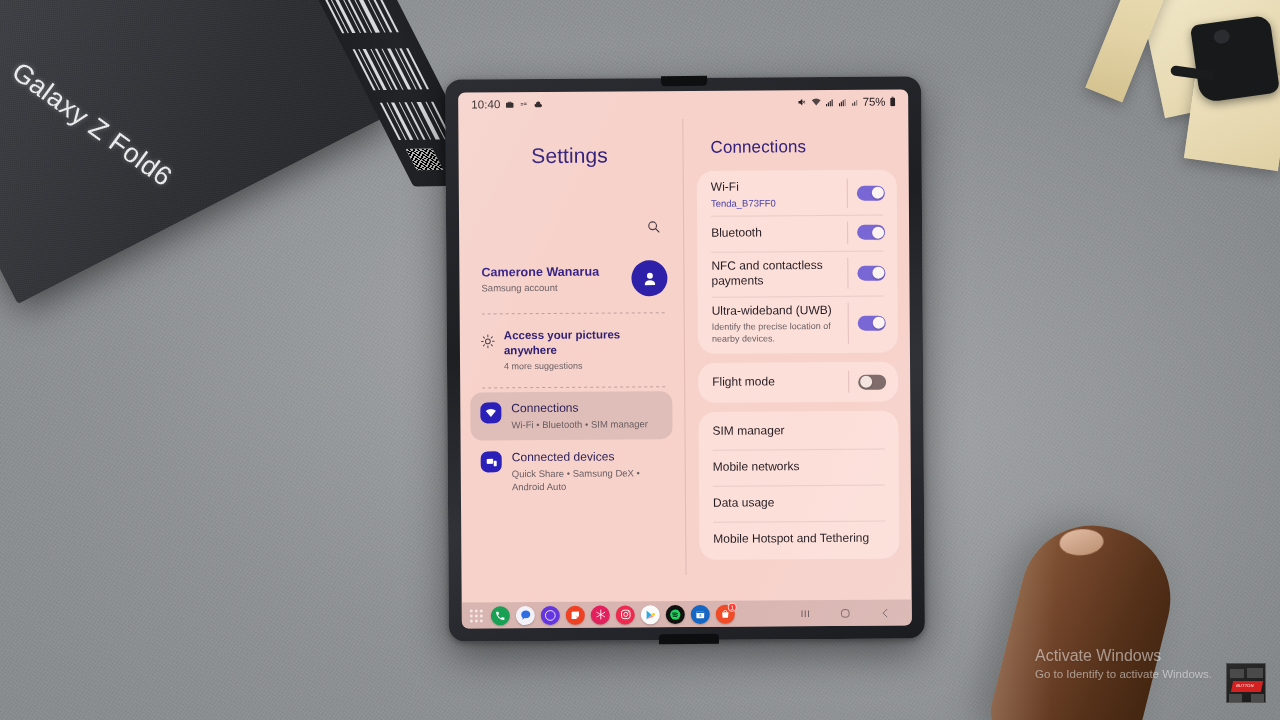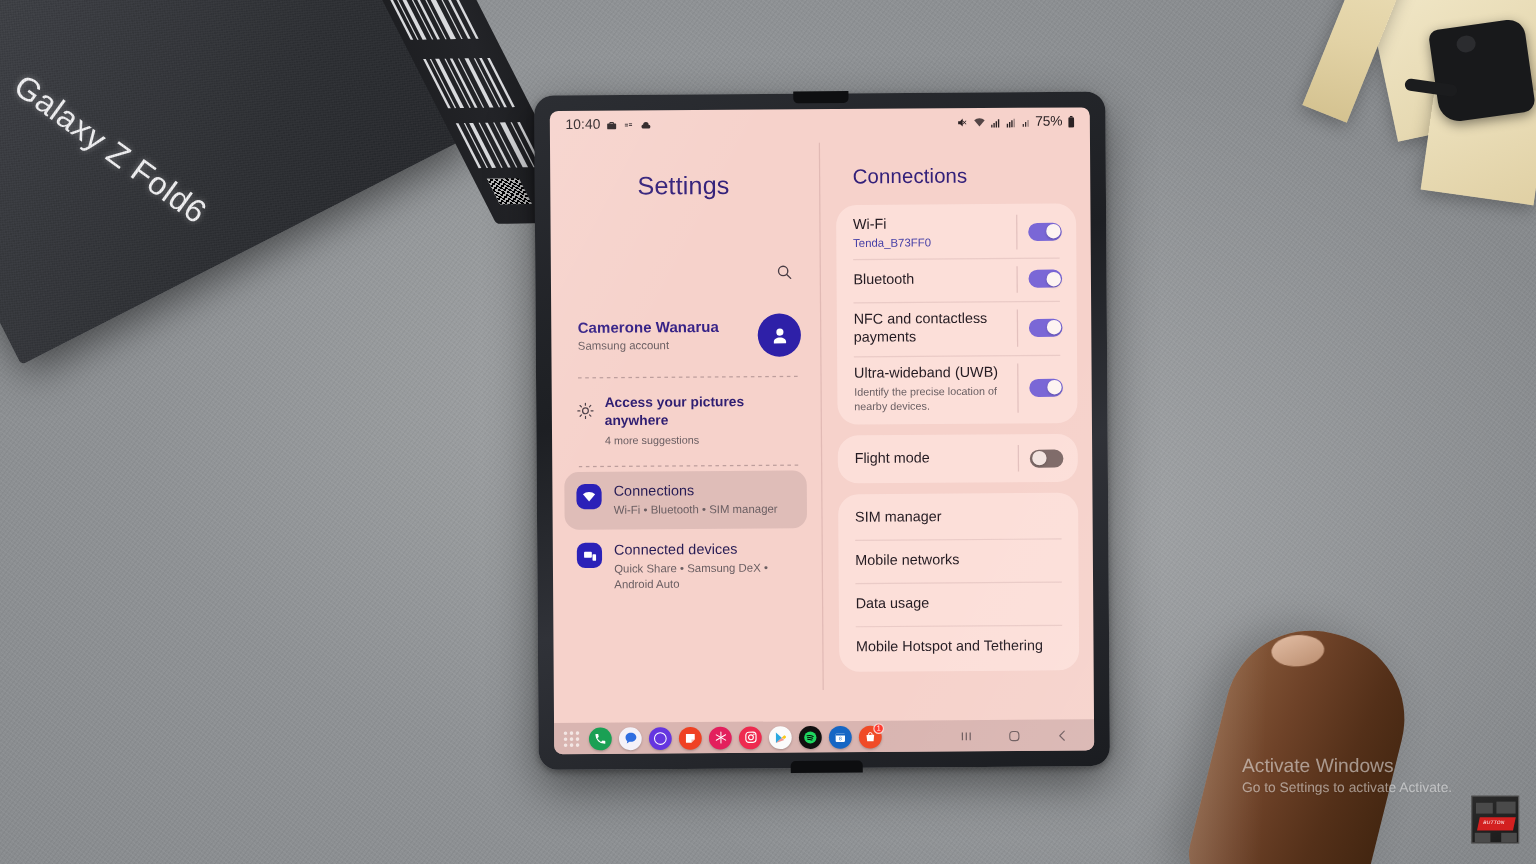--- a/index.html
+++ b/index.html
@@ -323,21 +323,21 @@
   }
   #finger::after {
     content: ""; position: absolute;
     left: 0; top: 0; right: 0; bottom: 0;
     border-radius: 72px 72px 30px 30px;
     background: linear-gradient(78deg, rgba(255,255,255,0.16) 0%, rgba(255,255,255,0.0) 34%);
   }
 
   
   #watermark {
-    position: absolute; left: 1035px; top: 628px;
+    position: absolute; left: 1035px; top: 645px;
     color: rgba(248,248,248,0.52);
     text-shadow: 0 1px 2px rgba(0,0,0,0.07);
     line-height: 1.38;
     pointer-events: none;
   }
   #wm-title { font-size: 16px; }
   #wm-sub { font-size: 11.5px; }
 
   
   #thumb {
@@ -751,21 +751,21 @@
       </div>
 
       <div id="screen-gloss"></div>
     </div>
   </div>
 
   <div id="finger"></div>
 
   <div id="watermark">
     <div id="wm-title">Activate Windows</div>
-    <div id="wm-sub">Go to Settings to activate Activate.</div>
+    <div id="wm-sub">Go to Identify to activate Windows.</div>
   </div>
 
   <div id="thumb">
     <div class="thumb-line" style="left:3px; top:5px; width:14px; height:9px;"></div>
     <div class="thumb-line" style="left:20px; top:4px; width:16px; height:10px;"></div>
     <div class="thumb-line" style="left:2px; top:30px; width:13px; height:8px;"></div>
     <div class="thumb-line" style="left:24px; top:30px; width:13px; height:8px;"></div>
     <div id="thumb-key">
         <span>BUTTON</span>
       </div>

